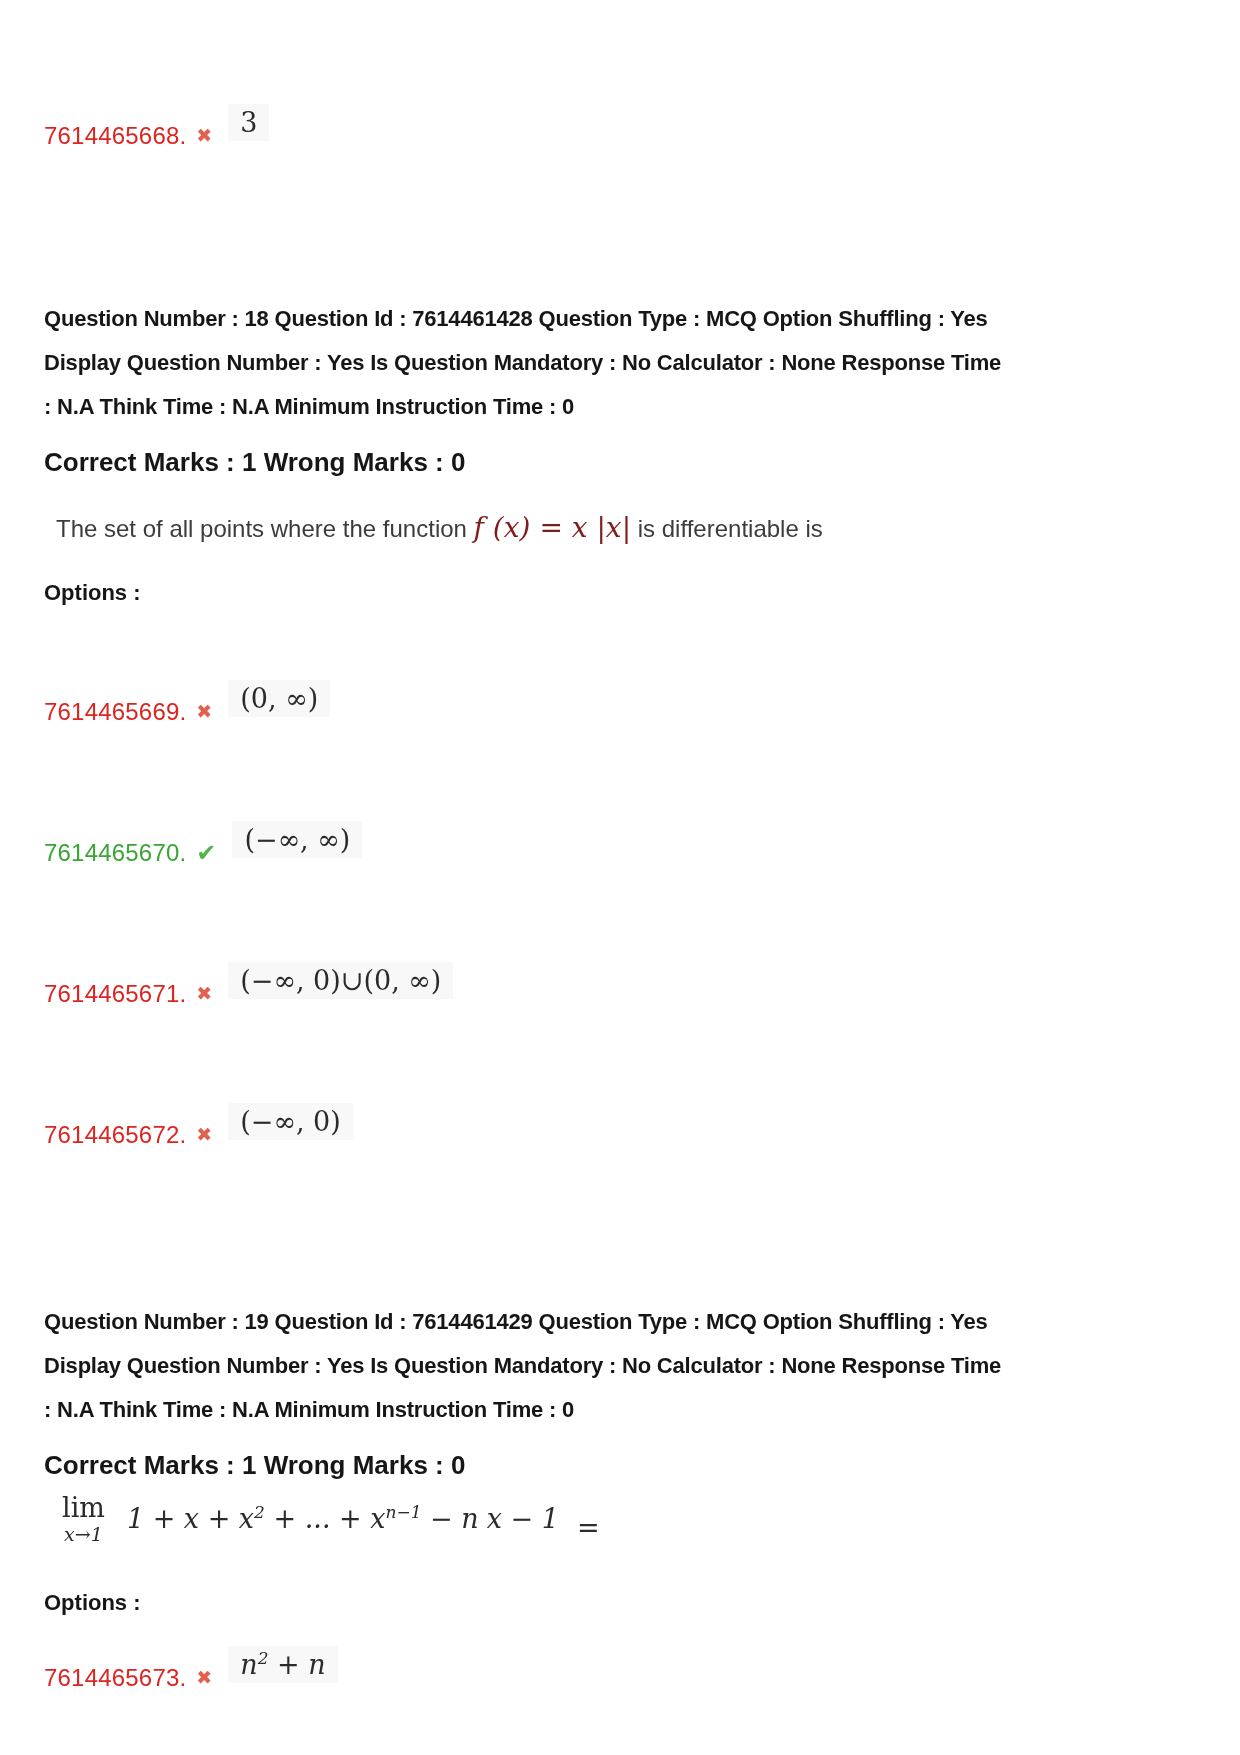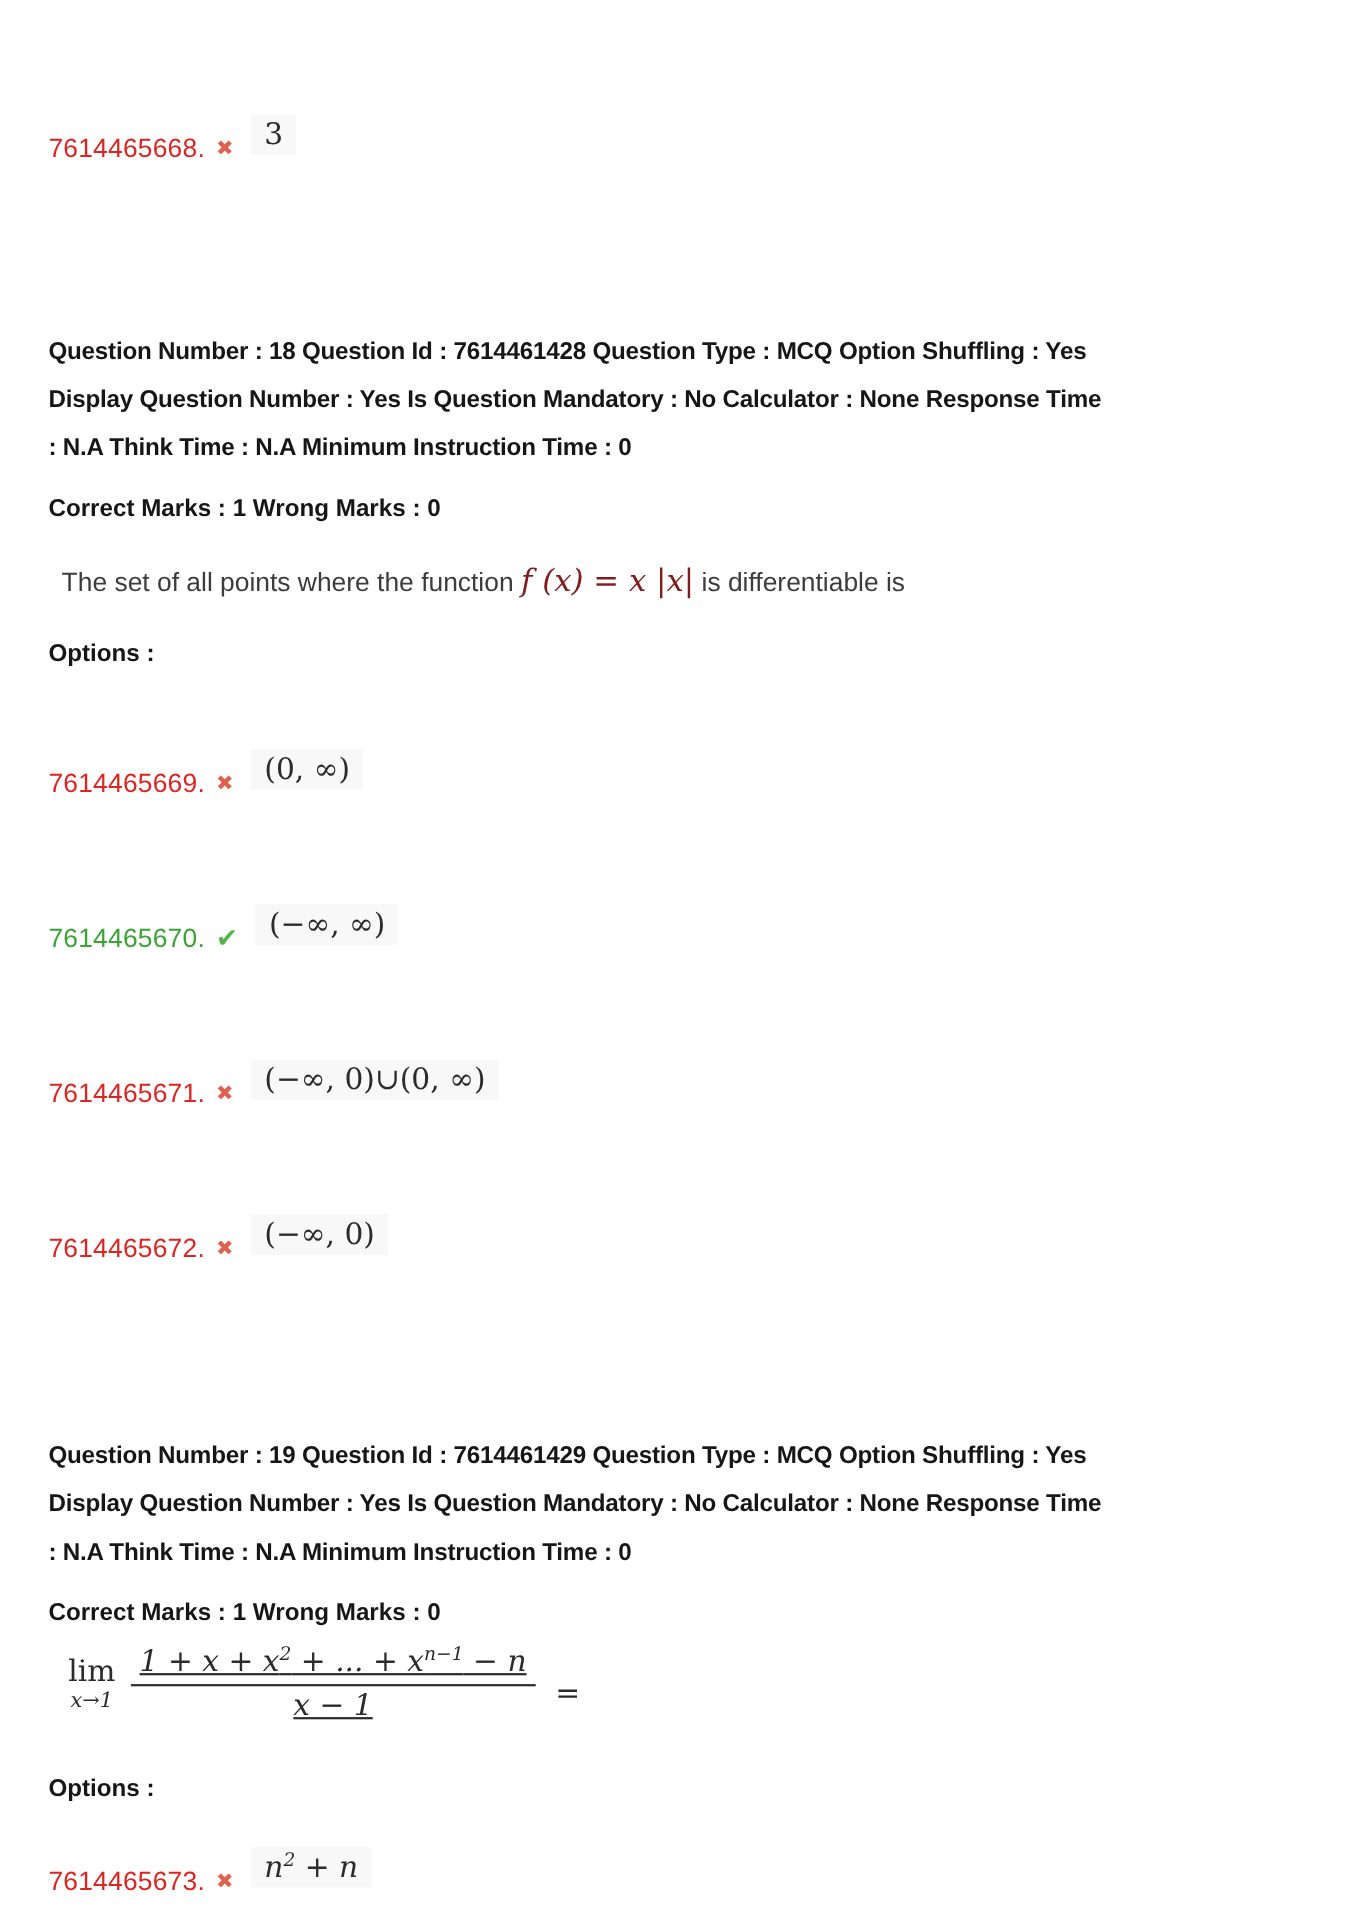--- a/index.html
+++ b/index.html
@@ -22,35 +22,35 @@
     background:#f8f8f8;padding:3px 12px;margin-left:16px;margin-bottom:10px;
     line-height:1.15;white-space:nowrap;
   }
   .opt-math sup{font-size:17px;line-height:0;}
   .first-row{margin-top:104px;}
   .opt-first{margin-top:74px;}
   .opt-gap{margin-top:94px;}
 
   
   .q-header{margin-top:146px;font-weight:bold;font-size:22px;line-height:44px;letter-spacing:-0.2px;color:#161616;}
-  .q-marks{margin-top:20px;font-weight:bold;font-size:22px;line-height:26px;color:#161616;}
+  .q-marks{margin-top:20px;font-weight:bold;font-size:26px;line-height:26px;color:#161616;}
   .q-text{margin-top:36px;font-size:24px;line-height:34px;color:#3c3c3c;padding-left:12px;}
   .mathit{font-family:"DejaVu Serif",serif;font-style:italic;}
   .q-text .mathit{font-size:28px;color:#7f1d1d;}
   .options-label{margin-top:34px;font-weight:bold;font-size:22px;line-height:26px;color:#161616;}
 
   
   .formula{
     margin-top:16px;display:flex;align-items:center;padding-left:18px;
     font-family:"DejaVu Serif",serif;color:#2b2b2b;
   }
   .lim{display:flex;flex-direction:column;align-items:center;}
   .lim-main{font-size:27px;line-height:1;}
   .lim-sub{font-size:19px;line-height:1;margin-top:4px;}
-  .frac{display:flex;flex-direction:column;align-items:center;margin-left:14px;text-decoration:underline;}
+  .frac{display:flex;flex-direction:row;align-items:flex-end;margin-left:14px;}
   .frac-num{font-size:27px;line-height:1.2;padding:0 8px;white-space:nowrap;}
   .frac-num sup{font-size:17px;line-height:0;}
   .frac-bar{align-self:stretch;height:2px;background:#2b2b2b;margin:3px 0 2px 0;}
   .frac-den{font-size:27px;line-height:1.2;}
   .equals{font-size:27px;margin-left:18px;margin-top:16px;}
 </style>
 </head>
 <body>
 
 <div class="page">
@@ -118,20 +118,20 @@
           <span>1 + x + x</span><sup>2</sup><span> + ... + x</span><sup>n−1</sup><span> − n</span>
         </div>
         <div class="frac-bar"></div>
         <div class="frac-den mathit">x − 1</div>
       </div>
       <span class="equals">=</span>
     </div>
 
     <div class="options-label" style="margin-top:46px;">Options :</div>
 
-    <div class="opt-row" style="margin-top:40px;">
+    <div class="opt-row" style="margin-top:30px;">
       <span class="opt-id red">7614465673.</span>
       <span class="mark cross">✖</span>
       <span class="opt-math mathit"><span>n</span><sup>2</sup><span> + n</span></span>
     </div>
   </section>
 
 </div>
 
 </body></html>

